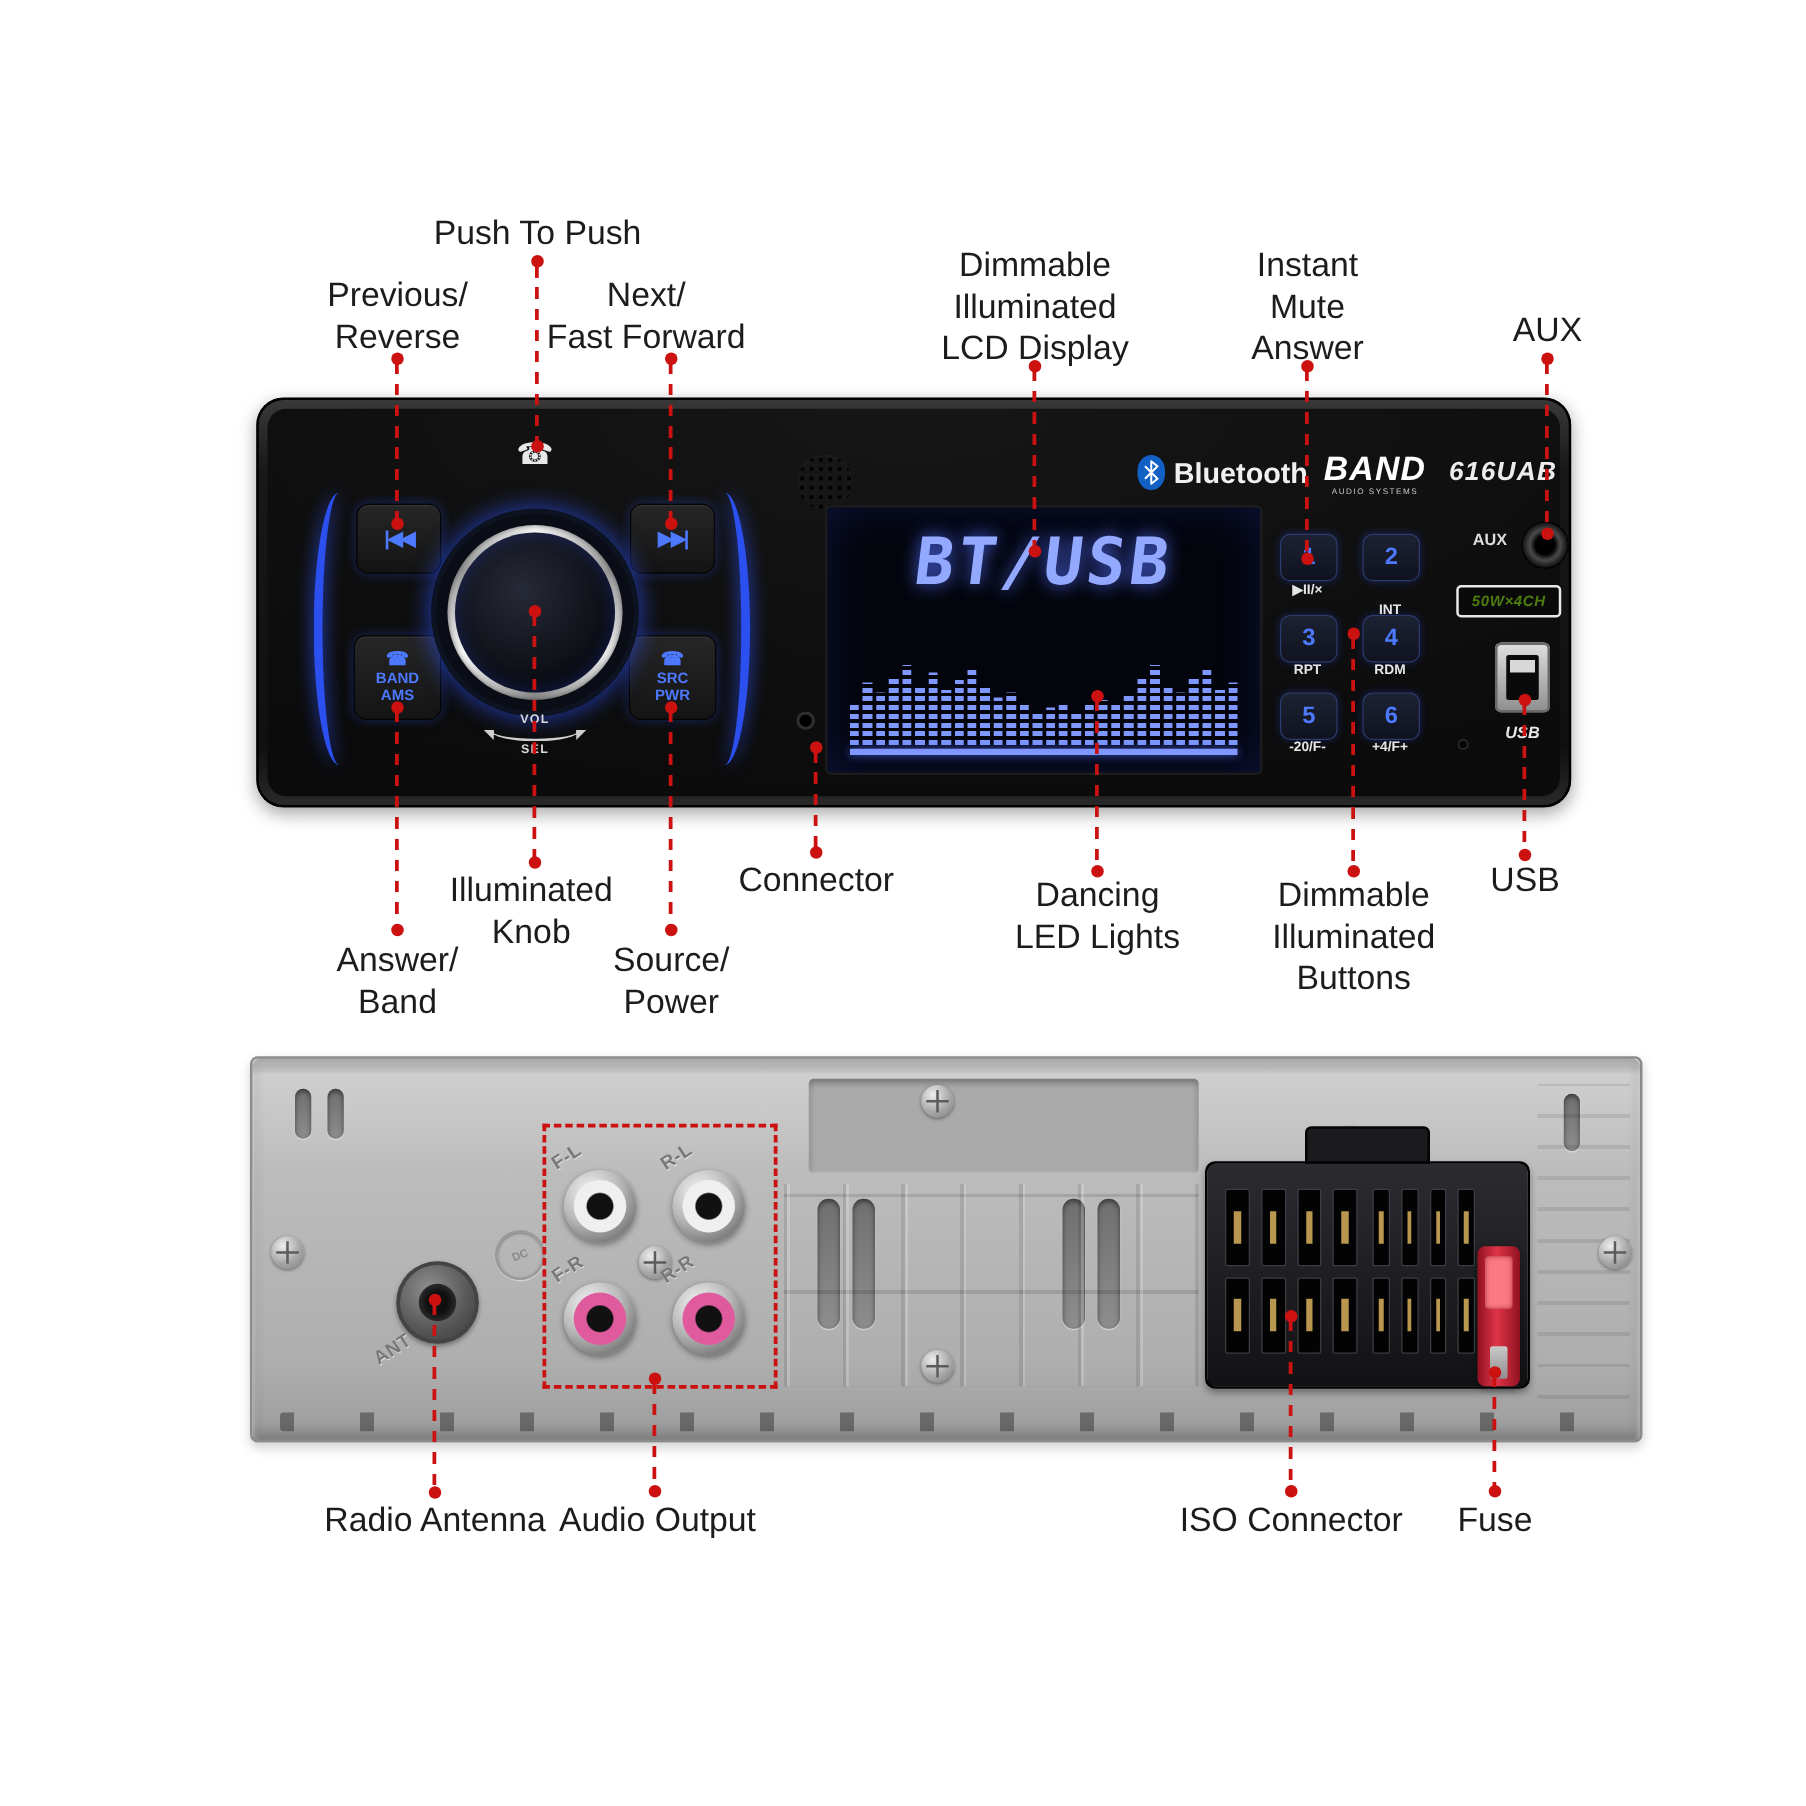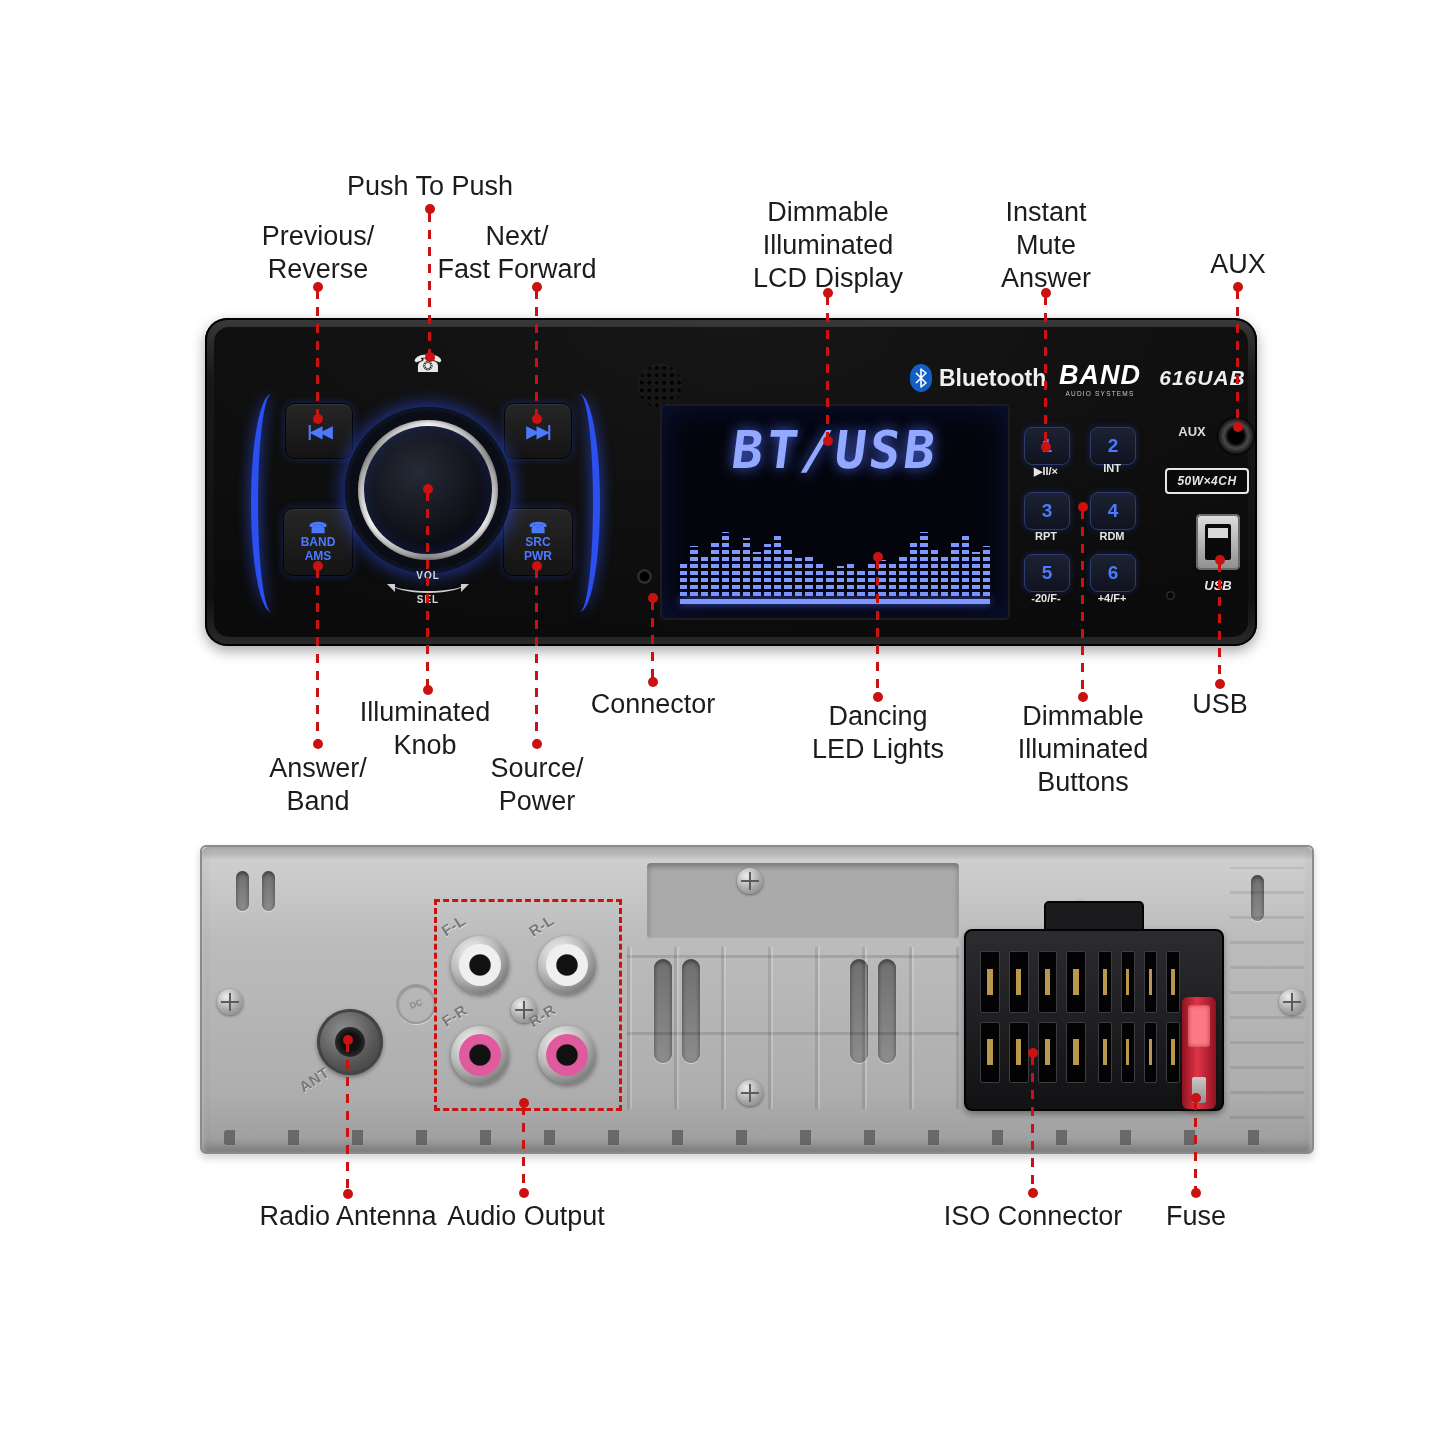--- a/index.html
+++ b/index.html
@@ -41,21 +41,21 @@
   .sbar{flex:1;background-image:repeating-linear-gradient(0deg,#7e98ff 0 4px, rgba(0,0,0,0) 4px 7px);}
   .bt-badge{position:absolute;left:705px;top:46px;display:flex;align-items:center;gap:7px;}
   .bt-mark{width:22px;height:28px;border-radius:50% / 45%;background:#1260c4;display:flex;align-items:center;justify-content:center;}
   .bt-text{color:#f0f0f0;font-size:23px;font-weight:bold;}
   .boss{position:absolute;left:845px;top:44px;width:100px;text-align:center;color:#fff;}
   .boss-main{font-size:27px;font-weight:bold;font-style:italic;letter-spacing:1px;line-height:1;}
   .boss-sub{font-size:6.5px;color:#c8c8c8;letter-spacing:1.2px;margin-top:1px;}
   .model{position:absolute;left:945px;top:48px;width:105px;text-align:center;color:#ededed;font-size:21px;font-weight:bold;font-style:italic;letter-spacing:1px;}
   .kbtn{position:absolute;width:44px;height:36px;background:linear-gradient(180deg,#1c2233,#10131f);border:1px solid #2c3c6e;border-radius:8px;color:#4d79ff;font-weight:bold;font-size:19px;display:flex;align-items:center;justify-content:center;box-shadow:0 0 7px rgba(44,80,240,.3);cursor:pointer;}
   .klabel{position:absolute;width:64px;text-align:center;color:#e6e6e6;font-size:11px;font-weight:bold;}
-  .power-badge{position:absolute;left:960px;top:150px;width:80px;height:22px;background:#0a0a0a;border:2px solid #e8e8e8;border-radius:4px;color:#e5e5e5;font-size:12px;font-weight:bold;font-style:italic;display:flex;align-items:center;justify-content:center;letter-spacing:.5px;}
+  .power-badge{position:absolute;left:960px;top:150px;width:80px;height:22px;background:#0a0a0a;border:2px solid #e8e8e8;border-radius:4px;color:#4d7c0f;font-size:12px;font-weight:bold;font-style:italic;display:flex;align-items:center;justify-content:center;letter-spacing:.5px;}
   .aux-text{position:absolute;left:964px;top:106px;width:46px;text-align:center;color:#ddd;font-size:13px;font-weight:bold;}
   .aux-jack{position:absolute;left:1013px;top:100px;width:36px;height:36px;border-radius:50%;background:radial-gradient(circle,#000 30%,#4a4a4a 48%,#141414 70%,#303030);box-shadow:0 0 0 1px #000;cursor:pointer;}
   .usb-port{position:absolute;left:991px;top:196px;width:44px;height:56px;background:linear-gradient(180deg,#e0e0e0,#8d8d8d);border-radius:5px;box-shadow:inset 0 0 0 2px #6a6a6a;cursor:pointer;}
   .usb-slot{position:absolute;left:9px;right:9px;top:10px;bottom:10px;background:#0a0a0a;border-radius:2px;}
   .usb-slot::after{content:"";position:absolute;left:3px;right:3px;top:4px;height:10px;background:#d8d8d8;}
   .usb-text{position:absolute;left:989px;top:260px;width:48px;text-align:center;color:#e8e8e8;font-size:13px;font-weight:bold;font-style:italic;}
   .led-dot{position:absolute;left:961px;top:273px;width:9px;height:9px;border-radius:50%;background:#050505;box-shadow:inset 0 0 0 1.5px #2b2b2b;}
 
   
   .rear-panel{position:absolute;left:200px;top:845px;width:1110px;height:305px;border-radius:6px;background:linear-gradient(180deg,#d2d2d2,#bcbcbc 30%,#aeaeae 80%,#9c9c9c);border:2px solid #8b8b8b;box-shadow:inset 0 4px 6px rgba(255,255,255,.55), inset 0 -6px 10px rgba(0,0,0,.22), 0 4px 9px rgba(0,0,0,.18);}
@@ -197,21 +197,21 @@
     <div class="kbtn" style="left:885px;top:174px">
         <span>4</span>
       </div>
     <div class="kbtn" style="left:819px;top:236px">
         <span>5</span>
       </div>
     <div class="kbtn" style="left:885px;top:236px">
         <span>6</span>
       </div>
     <div class="klabel" style="left:809px;top:147px">▶II/×</div>
-    <div class="klabel" style="left:875px;top:144px">INT</div>
+    <div class="klabel" style="left:875px;top:164px">INT</div>
     <div class="klabel" style="left:809px;top:212px">RPT</div>
     <div class="klabel" style="left:875px;top:212px">RDM</div>
     <div class="klabel" style="left:809px;top:274px">-20/F-</div>
     <div class="klabel" style="left:875px;top:274px">+4/F+</div>
 
     <div class="power-badge">50W×4CH</div>
     <div class="aux-text">AUX</div>
     <div class="aux-jack"></div>
     <div class="usb-port">
         <div class="usb-slot"></div>

